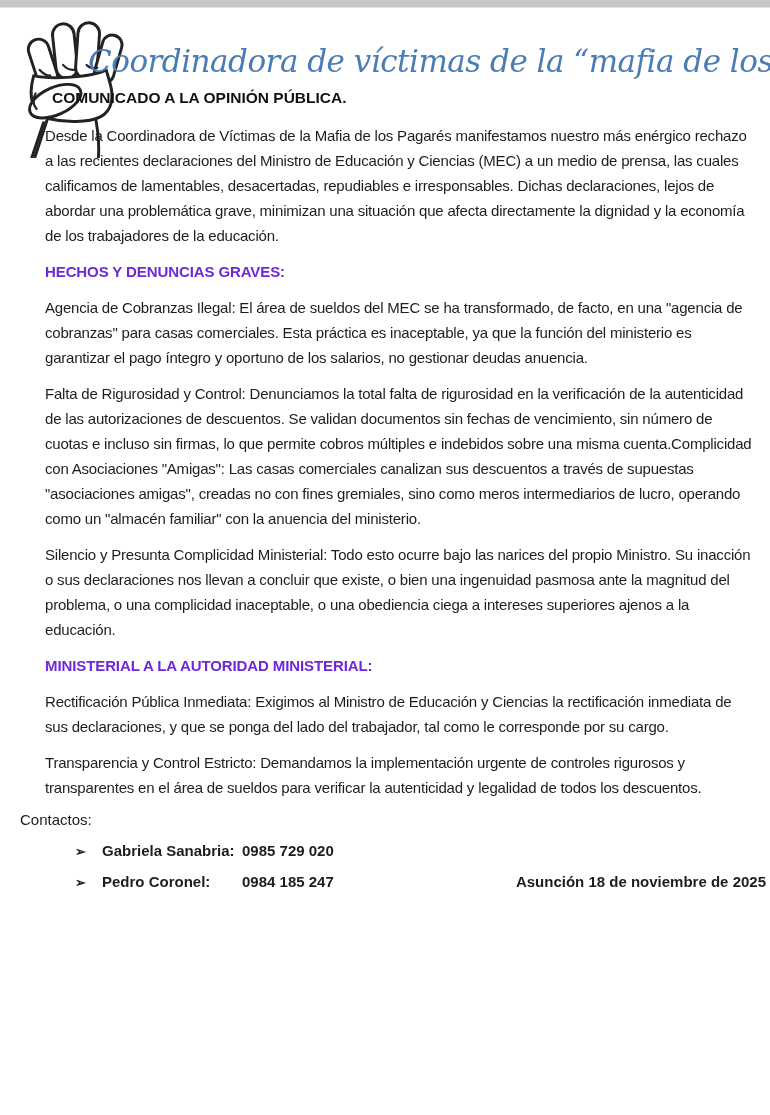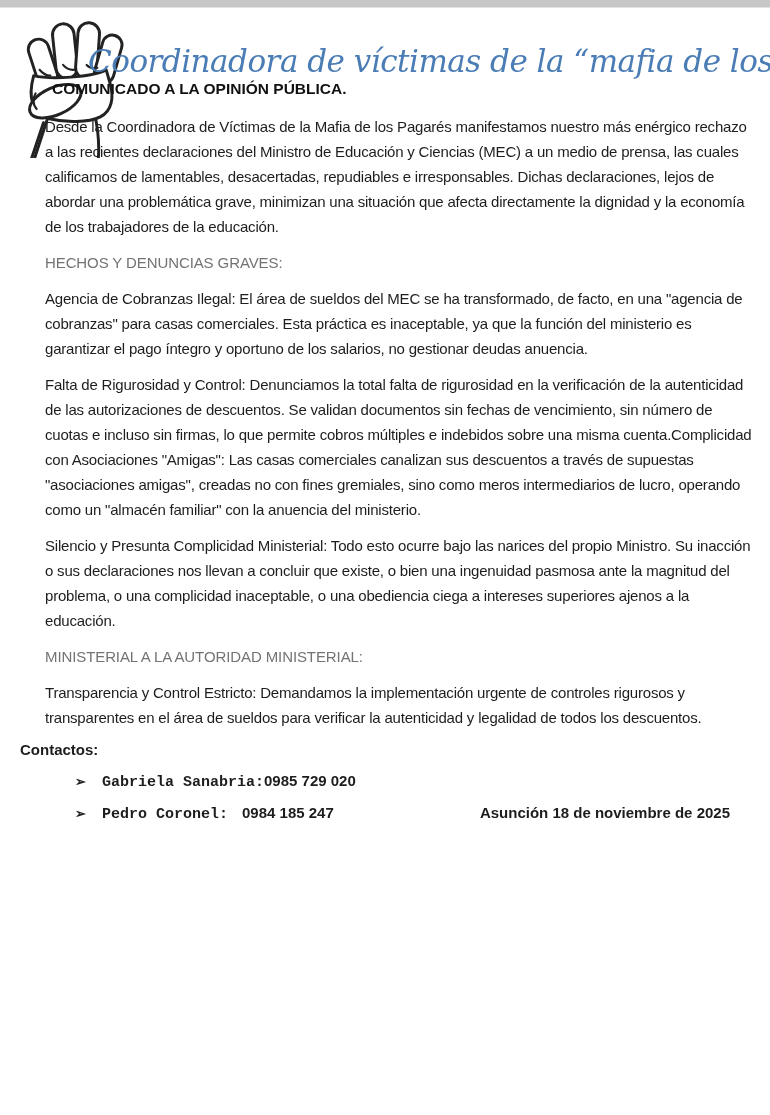--- a/index.html
+++ b/index.html
@@ -22,47 +22,47 @@
     font-style:italic;
     font-weight:500;
     color:#4a7cb5;
     font-size:31px;
     line-height:38px;
     white-space:nowrap;
     letter-spacing:-0.5px;
   }
   .announcement {
     font-weight:bold; font-size:15.5px; color:#111;
-    padding-left:-36px; margin-left:-36px;
+    margin-top:9px; padding-left:-36px; margin-left:-36px;
   }
 
   
   .body-text {
     margin-left:25px; margin-top:16px; width:708px;
     font-size:15px; line-height:25px; letter-spacing:-0.2px;
   }
   .body-text p { margin:0 0 11px 0; }
   .section-heading {
-    font-size:15px; font-weight:normal; color:#737373;
+    font-size:15px; font-weight:bold; color:#6d28d9;
     margin:4px 0 11px 0; letter-spacing:-0.1px;
   }
 
   
   .contacts { margin-top:6px; }
-  .contacts-heading { font-weight:bold; font-size:15px; }
+  .contacts-heading { font-weight:normal; font-size:15px; }
   .contact-list { margin-top:12px; padding-left:55px; }
   .contact-item {
     display:flex; align-items:baseline;
     font-weight:bold; font-size:15px; line-height:22px;
     margin-bottom:8px; width:691px;
   }
   .contact-bullet { width:27px; font-size:13px; color:#222; }
-  .contact-name { display:inline-block; min-width:140px;font-family:Liberation Mono, monospace; }
+  .contact-name { display:inline-block; min-width:140px; }
   .contact-phone { }
-  .dateline { margin-left:auto; margin-right:36px; font-weight:bold; }
+  .dateline { margin-left:auto; font-weight:bold; }
 </style>
 </head>
 <body>
 
 <div class="scan-top-strip"></div>
 
 <div class="page">
 
   <div class="logo">
     <svg viewBox="0 0 124 150" width="122" height="147">
@@ -100,20 +100,21 @@
 
   <div class="body-text">
     <p>Desde la Coordinadora de Víctimas de la Mafia de los Pagarés manifestamos nuestro más enérgico rechazo a las recientes declaraciones del Ministro de Educación y Ciencias (MEC) a un medio de prensa, las cuales calificamos de lamentables, desacertadas, repudiables e irresponsables. Dichas declaraciones, lejos de abordar una problemática grave, minimizan una situación que afecta directamente la dignidad y la economía de los trabajadores de la educación.</p>
 
     <div class="section-heading">HECHOS Y DENUNCIAS GRAVES:</div>
     <p>Agencia de Cobranzas Ilegal: El área de sueldos del MEC se ha transformado, de facto, en una "agencia de cobranzas" para casas comerciales. Esta práctica es inaceptable, ya que la función del ministerio es garantizar el pago íntegro y oportuno de los salarios, no gestionar deudas anuencia.</p>
     <p>Falta de Rigurosidad y Control: Denunciamos la total falta de rigurosidad en la verificación de la autenticidad de las autorizaciones de descuentos. Se validan documentos sin fechas de vencimiento, sin número de cuotas e incluso sin firmas, lo que permite cobros múltiples e indebidos sobre una misma cuenta.Complicidad con Asociaciones "Amigas": Las casas comerciales canalizan sus descuentos a través de supuestas "asociaciones amigas", creadas no con fines gremiales, sino como meros intermediarios de lucro, operando como un "almacén familiar" con la anuencia del ministerio.</p>
     <p>Silencio y Presunta Complicidad Ministerial: Todo esto ocurre bajo las narices del propio Ministro. Su inacción o sus declaraciones nos llevan a concluir que existe, o bien una ingenuidad pasmosa ante la magnitud del problema, o una complicidad inaceptable, o una obediencia ciega a intereses superiores ajenos a la educación.</p>
 
     <div class="section-heading">MINISTERIAL A LA AUTORIDAD MINISTERIAL:</div>
+    <p>Rectificación Pública Inmediata: Exigimos al Ministro de Educación y Ciencias la rectificación inmediata de sus declaraciones, y que se ponga del lado del trabajador, tal como le corresponde por su cargo.</p>
     <p>Transparencia y Control Estricto: Demandamos la implementación urgente de controles rigurosos y transparentes en el área de sueldos para verificar la autenticidad y legalidad de todos los descuentos.</p>
 
   </div>
 
   <div class="contacts">
     <div class="contacts-heading">Contactos:</div>
     <div class="contact-list">
       <div class="contact-item">
         <span class="contact-bullet">➢</span>
         <span class="contact-name">Gabriela Sanabria:</span>

